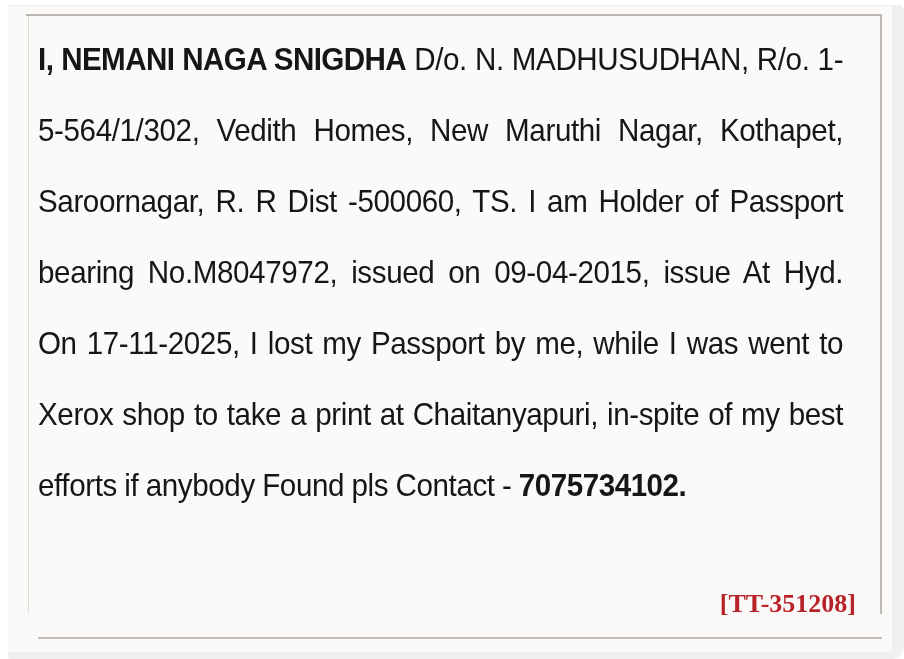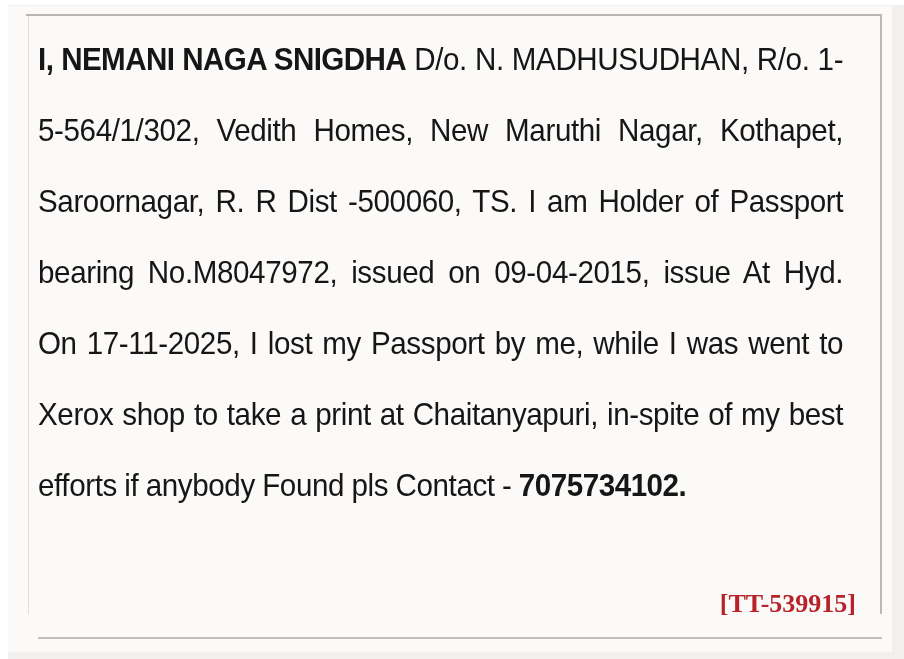--- a/index.html
+++ b/index.html
@@ -12,20 +12,21 @@
     background: #ffffff;
     font-family: "Liberation Sans", sans-serif;
     overflow: hidden;
   }
   .page {
     position: relative;
     width: 904px;
     height: 659px;
     background: #f2f0ee;
     box-sizing: border-box;
+    border-radius: 13px;
   }
   .ad-box {
     position: absolute;
     left: 8px;
     top: 6px;
     width: 884px;
     height: 646px;
     background: #fbfaf8;
     box-sizing: border-box;
   }
@@ -120,18 +121,18 @@
 <div class="page">
   <div class="ad-box">
 
     <div class="rule-top"></div>
     <div class="rule-left"></div>
     <div class="rule-right"></div>
     <div class="rule-bottom"></div>
 
     <div class="ad-body"><span class="lead">I, NEMANI NAGA SNIGDHA</span><span> D/o. N. MADHUSUDHAN, R/o. 1-5-564/1/302, Vedith Homes, New Maruthi Nagar, Kothapet, Saroornagar, R. R Dist -500060, TS.  I am Holder of  Passport bearing No.M8047972, issued on 09-04-2015, issue At Hyd. On 17-11-2025, I lost my Passport  by me, while I was went to Xerox shop to take a print at Chaitanyapuri,     in-spite of my best efforts if anybody Found pls Contact - </span><span class="phone">7075734102.</span></div>
 
-    <div class="ref">[TT-539915]</div>
+    <div class="ref">[TT-351208]</div>
 
   </div>
   <div class="edge-shadow-left"></div>
   <div class="edge-shadow-top"></div>
 </div>
 
 </body></html>

